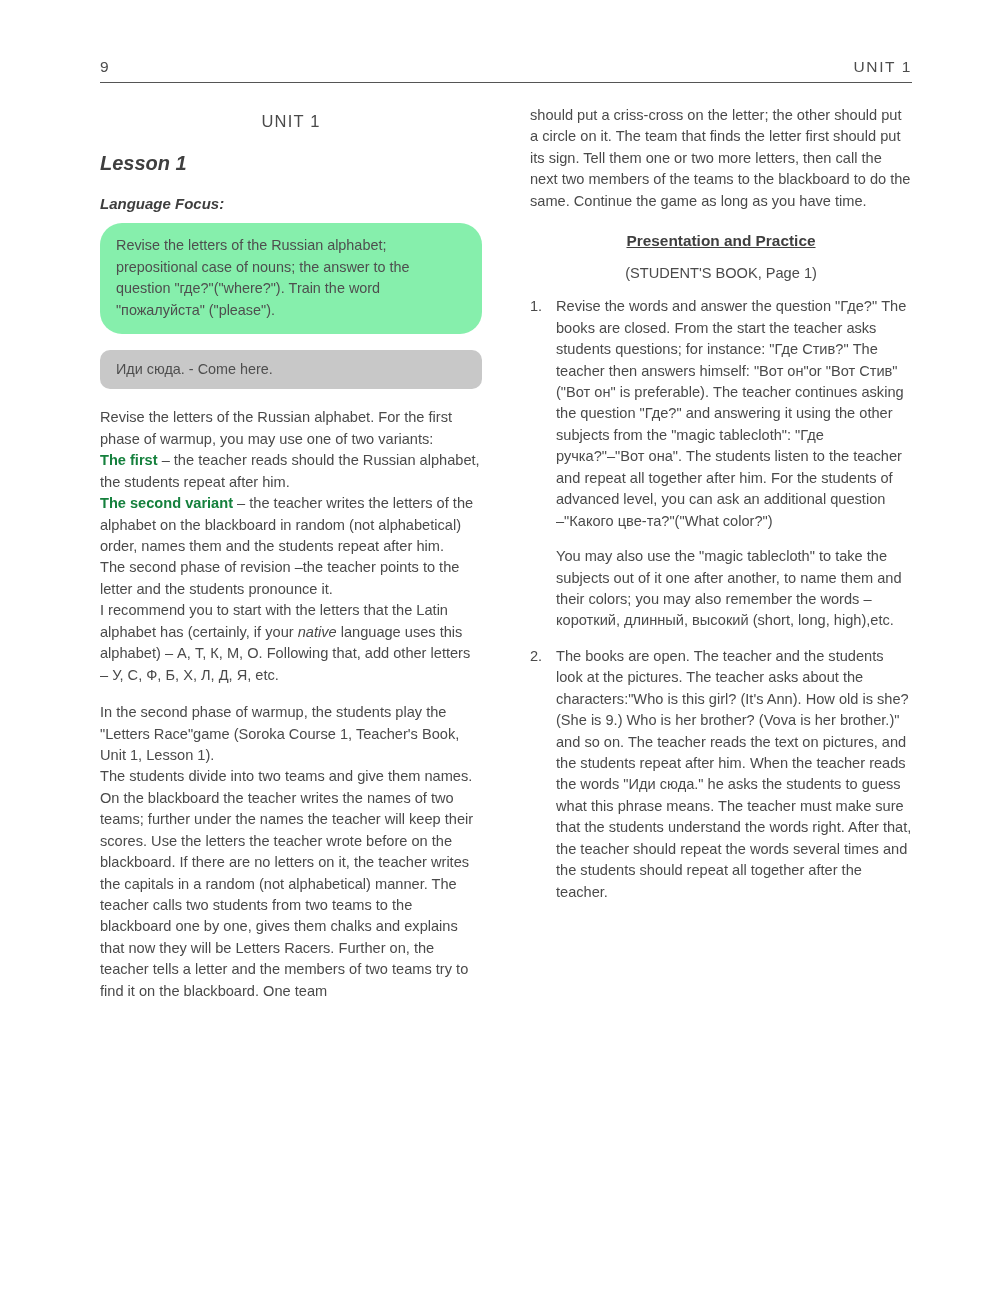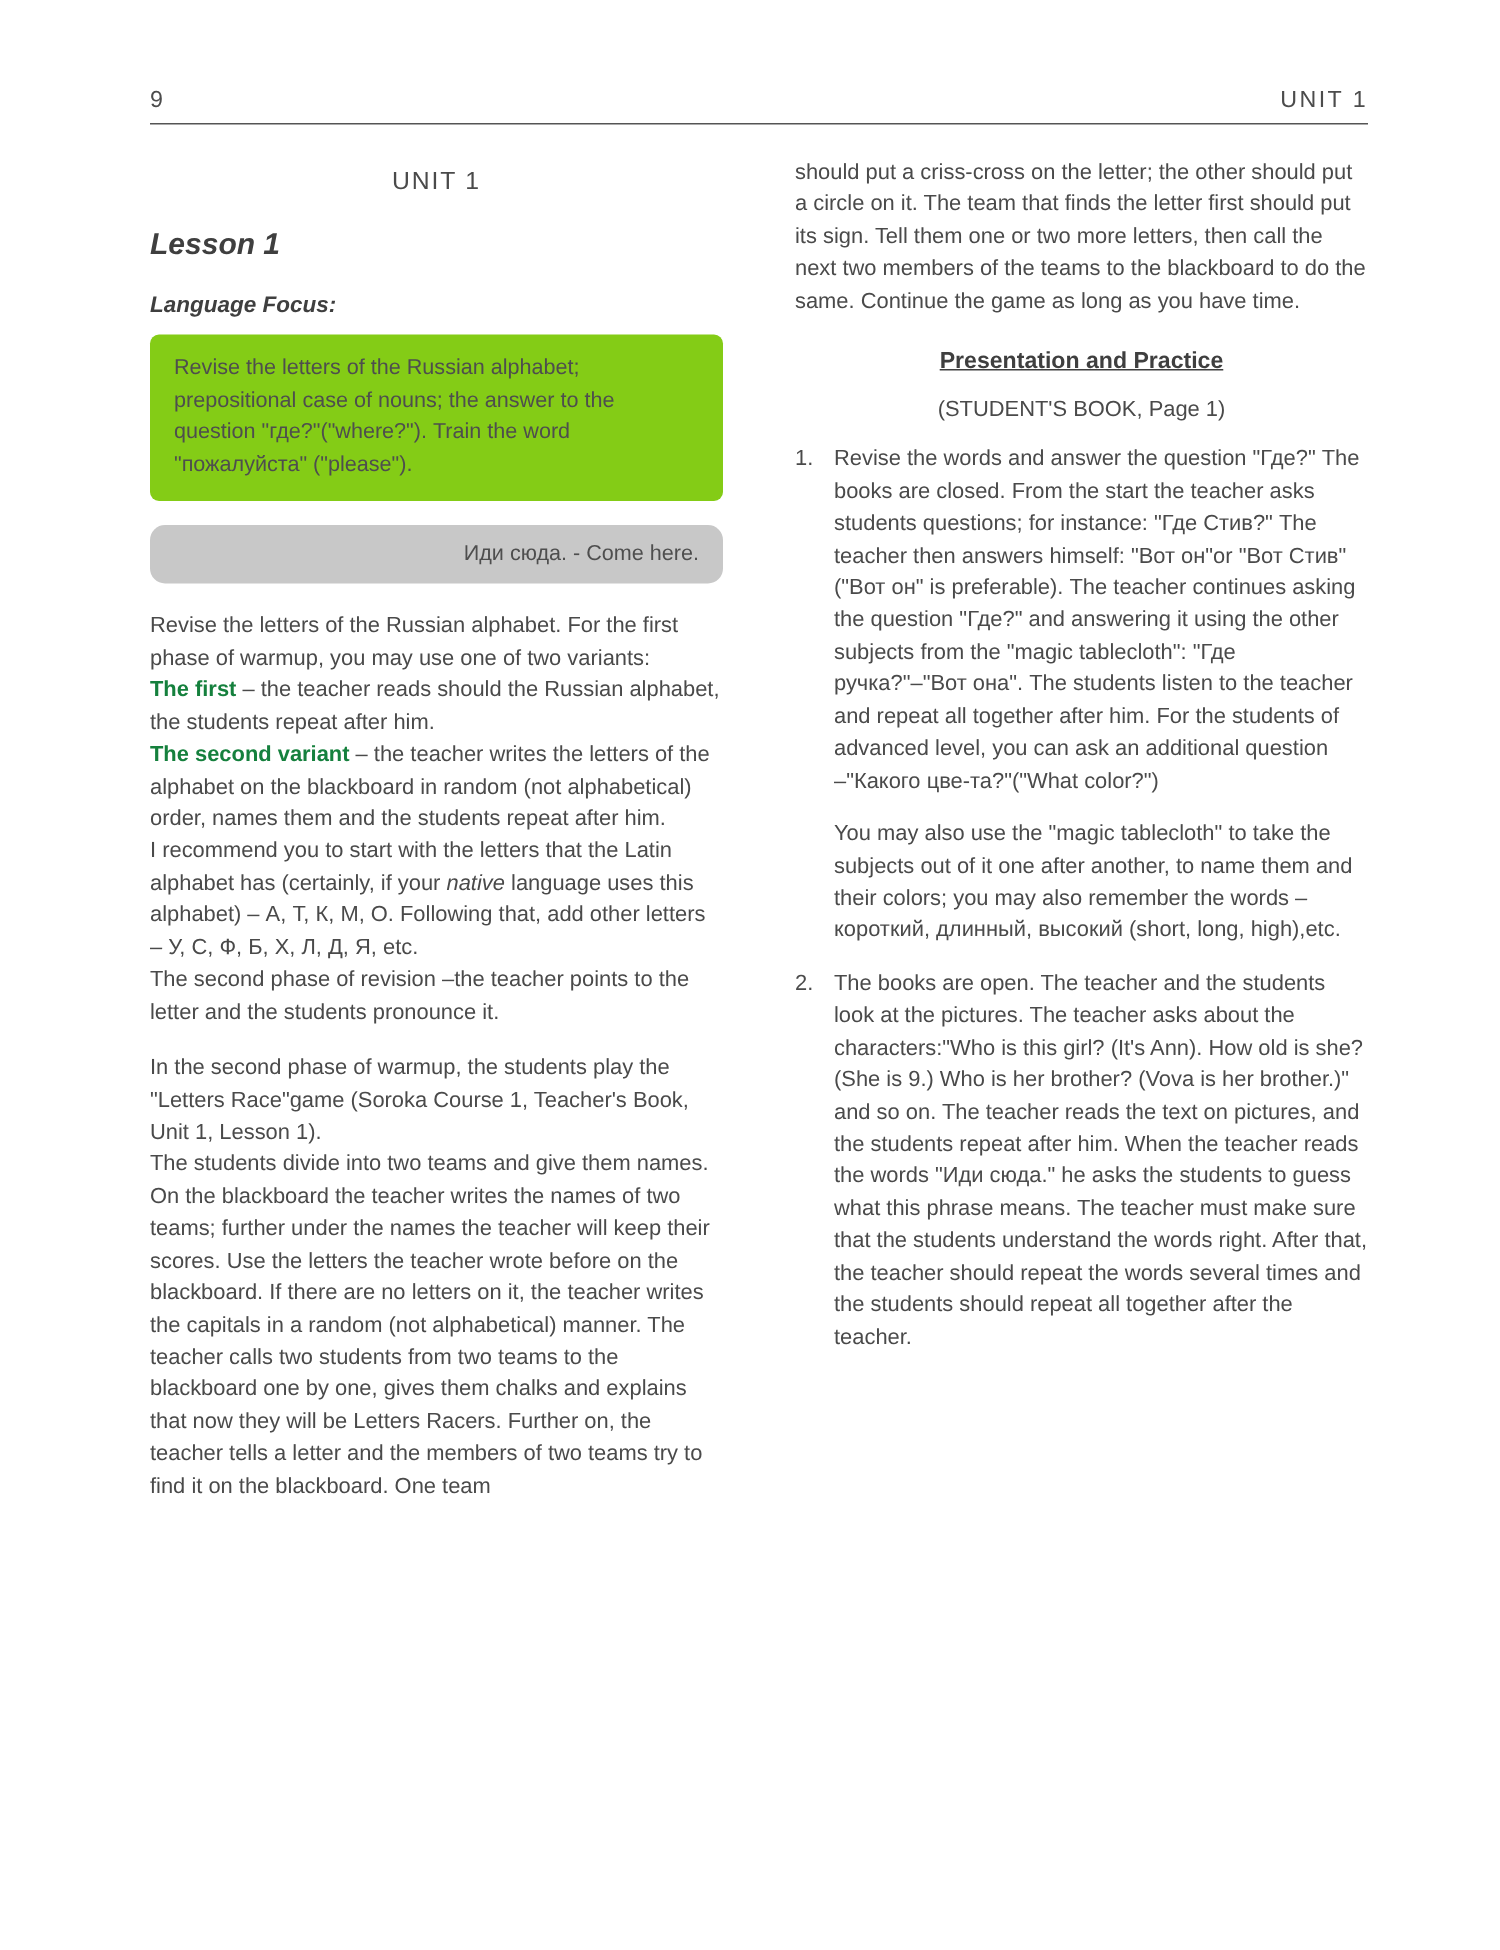--- a/index.html
+++ b/index.html
@@ -67,36 +67,35 @@
     font-style: italic;
   }
   .sub-italic {
     font-style: italic;
     font-weight: bold;
     font-size: 15px;
     margin: 0 0 8px 0;
     color: #3f3f3f;
   }
   .box {
-    background: #84cc16;
-    border-radius: 6px;
+    background: #86efac;
+    border-radius: 22px;
     padding: 12px 16px;
     font-size: 14.4px;
     line-height: 1.52;
     color: #4e4e4e;
     margin-bottom: 16px;
   }
   .box-small {
     background: #c8c8c8;
     border-radius: 10px;
     padding: 9px 16px;
     font-size: 14.4px;
     color: #4e4e4e;
     margin-bottom: 18px;
-    text-align: right;
   }
   .centered-heading {
     text-align: center;
     font-weight: bold;
     text-decoration: underline;
     font-size: 15.4px;
     margin: 6px 0 10px 0;
     color: #3f3f3f;
   }
   .centered-sub {
@@ -154,23 +153,23 @@
 
       <div class="box-small">Иди сюда. - Come here.</div>
 
 
       <p class="body">Revise the letters of the Russian alphabet. For the first phase of warmup, you may use one of two variants:</p>
 
       <p class="body"><b class="lead">The first</b><span> – the teacher reads should the Russian alphabet, the students repeat after him.</span></p>
 
       <p class="body"><b class="lead">The second variant</b><span> – the teacher writes the letters of the alphabet on the blackboard in random (not alphabetical) order, names them and the students repeat after him.</span></p>
 
+      <p class="body">The second phase of revision –the teacher points to the letter and the students pronounce it.</p>
+
       <p class="body"><span>I recommend you to start with the letters that the Latin alphabet has (certainly, if your </span><i>native</i><span> language uses this alphabet) – А, Т, К, М, О. Following that, add other letters – У, С, Ф, Б, Х, Л, Д, Я, etc.</span></p>
-
-      <p class="body">The second phase of revision –the teacher points to the letter and the students pronounce it.</p>
 
       <p class="body gap">In the second phase of warmup, the students play the "Letters Race"game (Soroka Course 1, Teacher's Book, Unit 1, Lesson 1).</p>
 
       <p class="body">The students divide into two teams and give them names. On the blackboard the teacher writes the names of two teams; further under the names the teacher will keep their scores. Use the letters the teacher wrote before on the blackboard. If there are no letters on it, the teacher writes the capitals in a random (not alphabetical) manner. The teacher calls two students from two teams to the blackboard one by one, gives them chalks and explains that now they will be Letters Racers. Further on, the teacher tells a letter and the members of two teams try to find it on the blackboard. One team</p>
 
     </div>
 
     <div class="col col-right">
 
       <p class="body">should put a criss-cross on the letter; the other should put a circle on it. The team that finds the letter first should put its sign. Tell them one or two more letters, then call the next two members of the teams to the blackboard to do the same. Continue the game as long as you have time.</p>

